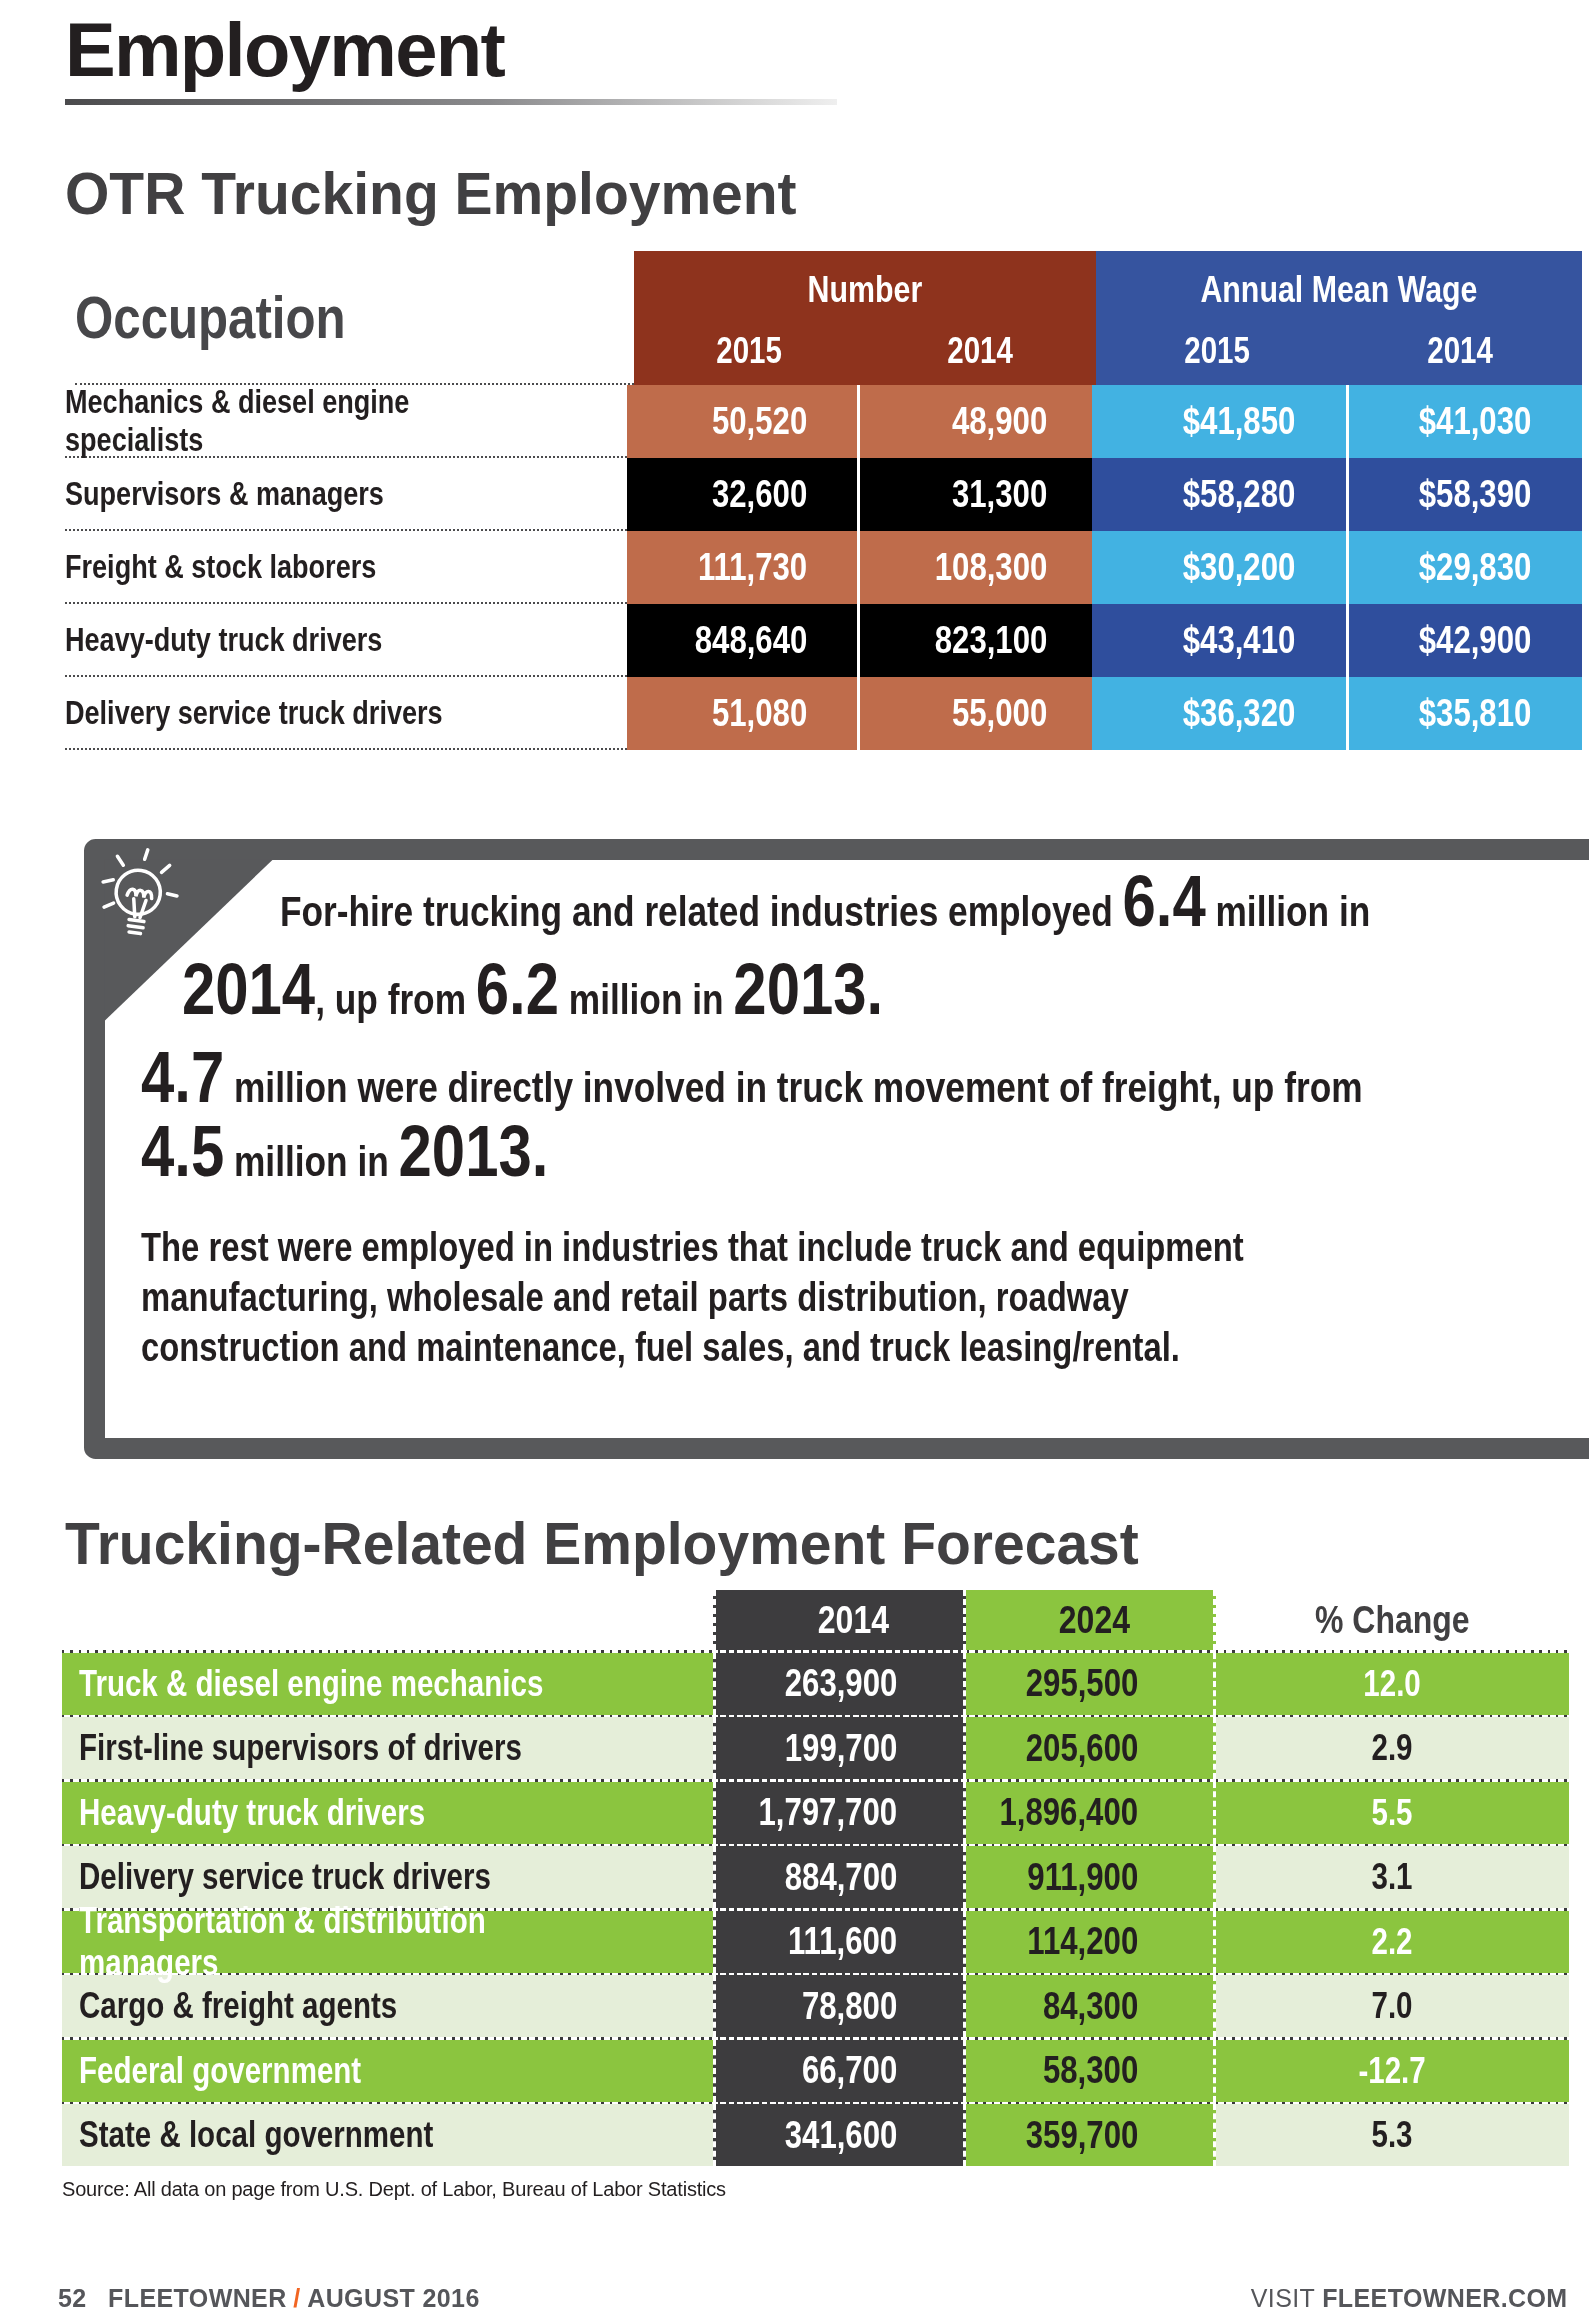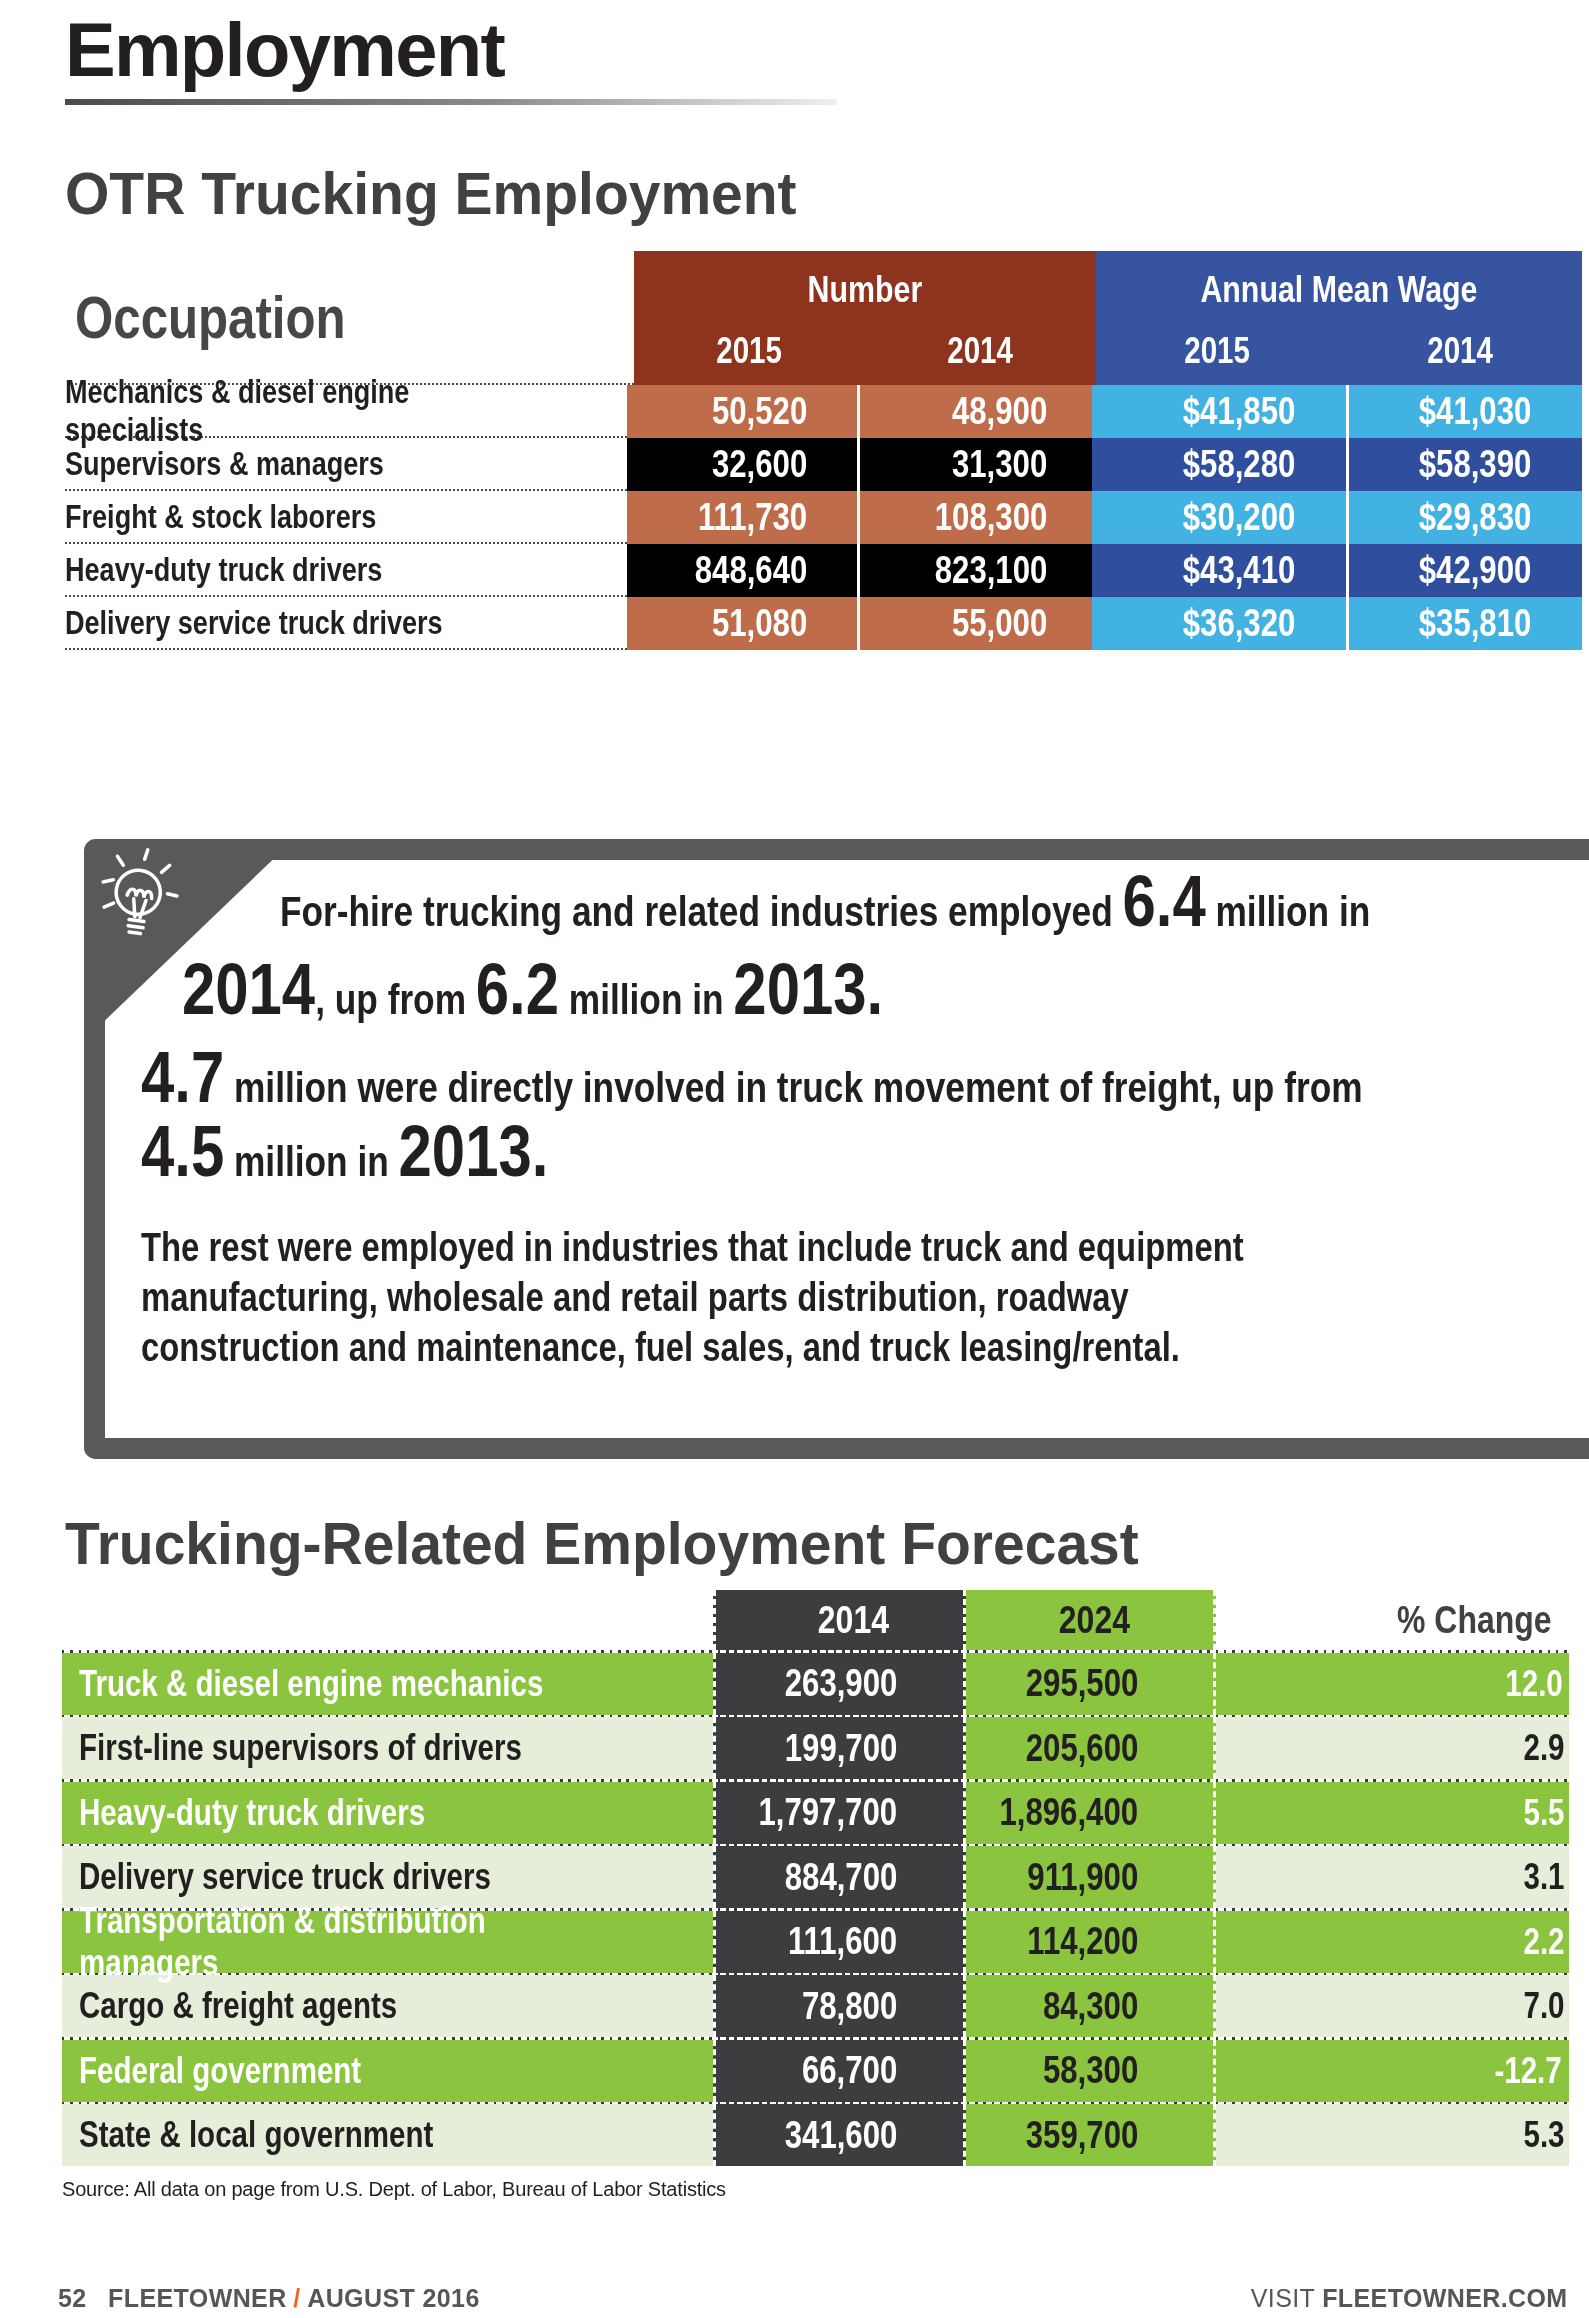--- a/index.html
+++ b/index.html
@@ -25,21 +25,21 @@
   .otr-hdr{display:flex;height:134px;margin-left:10px;}
   .otr-hdr .occ-h{width:562px;display:flex;align-items:center;
                   border-bottom:2.5px dotted #4b4b4d;}
   .occ-h span{font-size:60px;font-weight:800;color:#47474a;}
   .grp{display:flex;flex-direction:column;color:#fff;font-weight:700;}
   .grp-number{width:465px;background:#8e331d;}
   .grp-wage{width:489px;background:#36549f;}
   .grp-label{text-align:center;font-size:37px;margin-top:18px;}
   .grp-years{display:flex;margin-top:auto;margin-bottom:13.2px;font-size:36px;}
   .grp-years div{flex:1;text-align:center;}
-  .otr-row{display:flex;height:53px;}
+  .otr-row{display:flex;height:73px;}
   .otr-row .occ{width:562px;display:flex;align-items:center;background:#fff;
                 border-bottom:2.5px dotted #4b4b4d;font-size:33px;font-weight:700;color:#231f20;}
   .vcell{display:flex;align-items:center;justify-content:flex-end;
          font-size:38px;font-weight:700;color:#fff;}
   .c-n1{width:234px;border-right:3.3px solid #fff;padding-right:50px;}
   .c-n2{width:232px;padding-right:45px;}
   .c-w1{width:257px;border-right:3.3px solid #fff;padding-right:51px;}
   .c-w2{width:233px;padding-right:51px;}
   .row-light .c-n1,.row-light .c-n2{background:#bf6c4b;}
   .row-light .c-w1,.row-light .c-w2{background:#42b2e2;}
@@ -65,21 +65,21 @@
   .f-hdr{display:flex;height:60px;}
   .f-row{display:flex;height:62px;}
   .f-occ{width:651px;display:flex;align-items:center;padding-left:16.6px;
          font-size:36px;font-weight:700;}
   .f-2014{width:253px;background:#3d3c3e;color:#fff;display:flex;align-items:center;
           justify-content:flex-end;padding-right:66px;font-size:38px;font-weight:700;
           border-left:3.3px dashed #fff;border-right:3.3px dashed #fff;}
   .f-2024{width:250px;background:#8bc53f;color:#231f20;display:flex;align-items:center;
           justify-content:flex-end;padding-right:75px;font-size:38px;font-weight:700;
           border-right:3.3px dashed #fff;padding-left:8px;}
-  .f-pct{width:353px;display:flex;align-items:center;justify-content:flex-end;
+  .f-pct{width:353px;display:flex;align-items:center;justify-content:center;
          font-size:36px;font-weight:700;}
   .f-hdr .f-occ{background:#fff;}
   .f-hdr .f-2014{font-size:39px;}
   .f-hdr .f-2024{font-size:39px;}
   .f-hdr .f-pct{background:#fff;color:#414042;font-size:39px;}
   .f-sep{height:2.5px;background:repeating-linear-gradient(90deg,#3a3a3c 0 2.5px,#ffffff 2.5px 8.3px);}
   .f-bright .f-occ,.f-bright .f-pct{background:#8bc53f;color:#fff;}
   .f-pale .f-occ,.f-pale .f-pct{background:#e5eed9;color:#231f20;}
   
   .source{position:absolute;left:62px;top:2178px;font-size:20px;letter-spacing:-0.2px;

